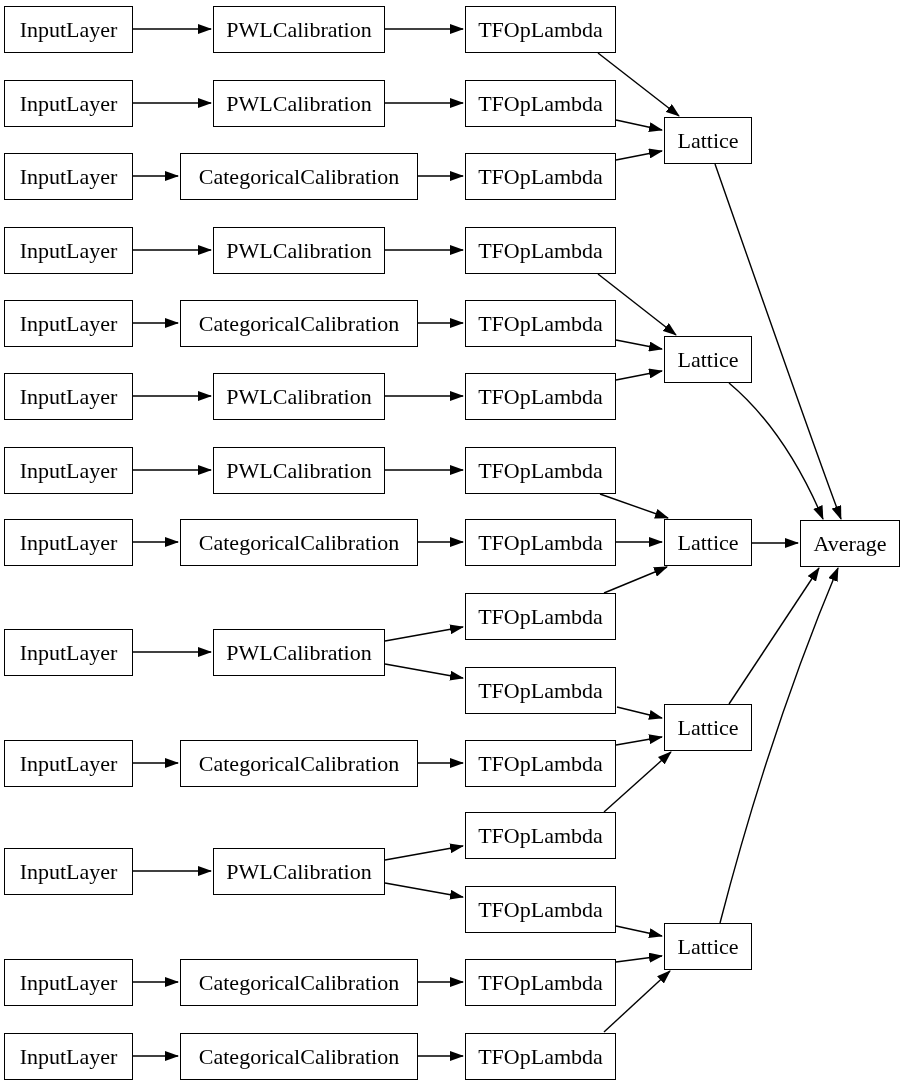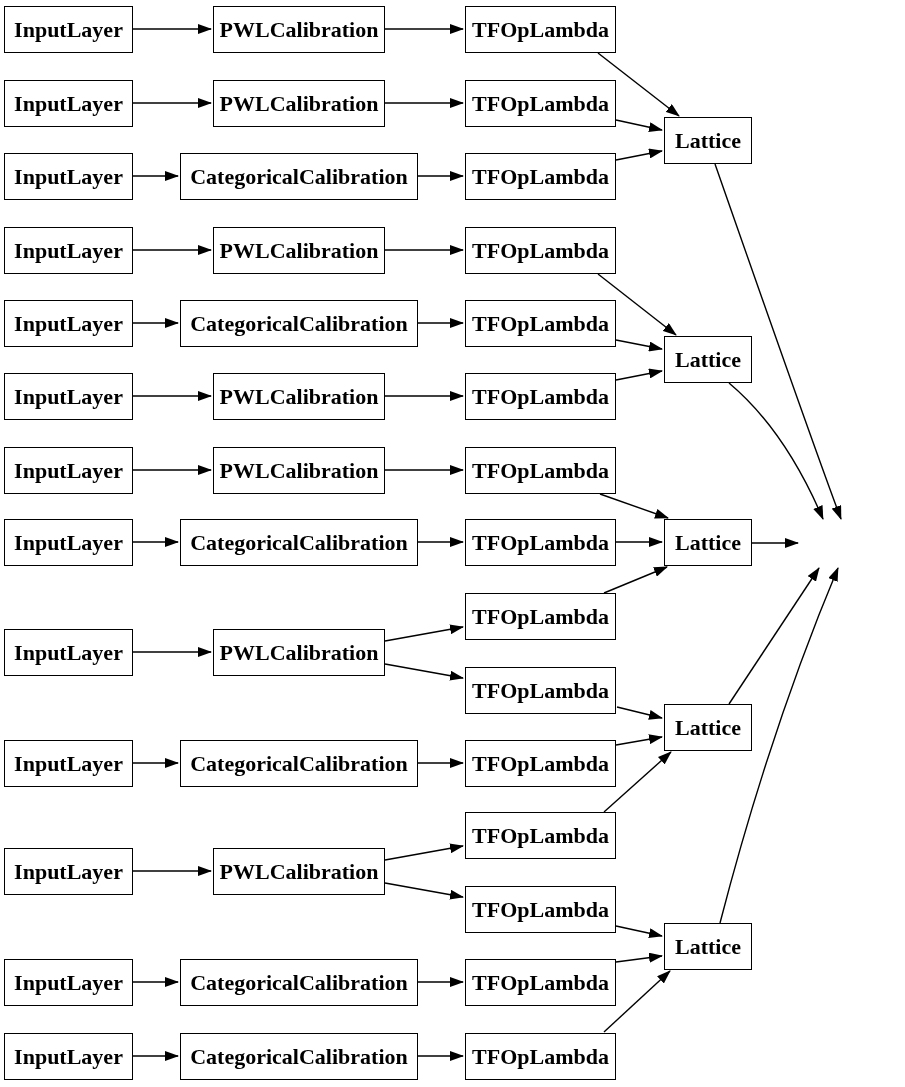--- a/index.html
+++ b/index.html
@@ -5,21 +5,20 @@
   html, body {
     margin: 0;
     padding: 0;
     background: #ffffff;
   }
   .stage {
     position: relative;
     overflow: hidden;
     font-family: "Liberation Serif", "DejaVu Serif", serif;
     background: var(--bg, #ffffff);
-    font-weight: bold;
   }
   .edges {
     position: absolute;
     left: 0;
     top: 0;
     pointer-events: none;
   }
   .edges line, .edges path.edge {
     stroke: var(--edge, #000000);
     stroke-width: 1.4;
@@ -137,13 +136,14 @@
     <div class="node" style="left: 465px; top: 740px; width: 151px; height: 47px;">TFOpLambda</div>
     <div class="node" style="left: 465px; top: 812px; width: 151px; height: 47px;">TFOpLambda</div>
     <div class="node" style="left: 465px; top: 886px; width: 151px; height: 47px;">TFOpLambda</div>
     <div class="node" style="left: 465px; top: 959px; width: 151px; height: 47px;">TFOpLambda</div>
     <div class="node" style="left: 465px; top: 1033px; width: 151px; height: 47px;">TFOpLambda</div>
     <div class="node" style="left: 664px; top: 117px; width: 88px; height: 47px;">Lattice</div>
     <div class="node" style="left: 664px; top: 336px; width: 88px; height: 47px;">Lattice</div>
     <div class="node" style="left: 664px; top: 519px; width: 88px; height: 47px;">Lattice</div>
     <div class="node" style="left: 664px; top: 704px; width: 88px; height: 47px;">Lattice</div>
     <div class="node" style="left: 664px; top: 923px; width: 88px; height: 47px;">Lattice</div>
+    <div class="node" style="left: 800px; top: 520px; width: 100px; height: 47px;">Average</div>
   </div>
 
 </body></html>

